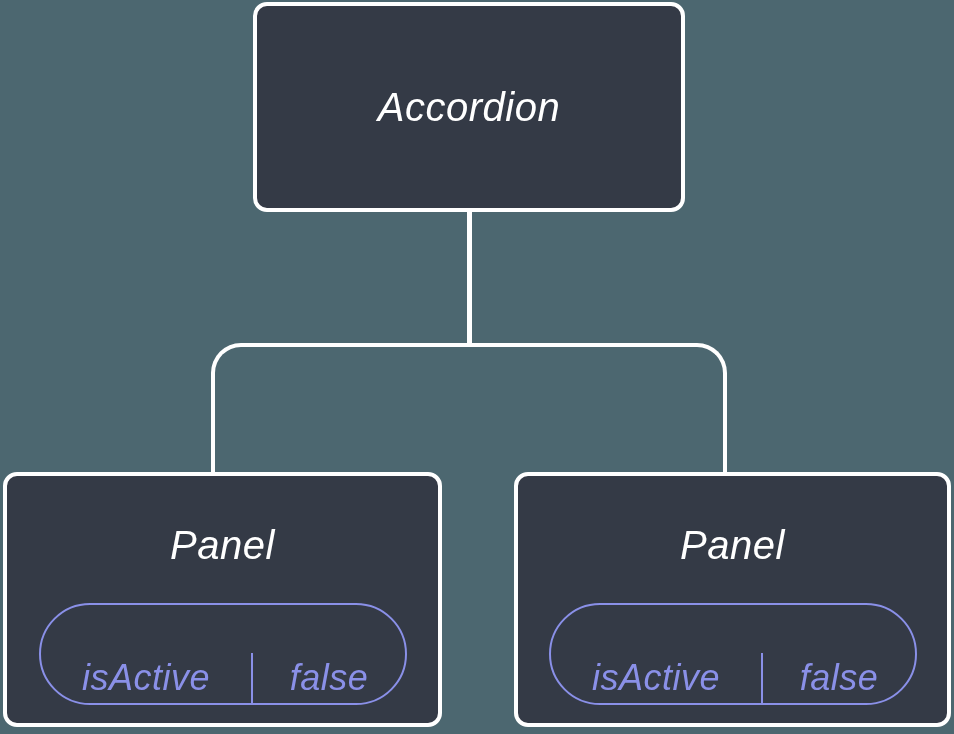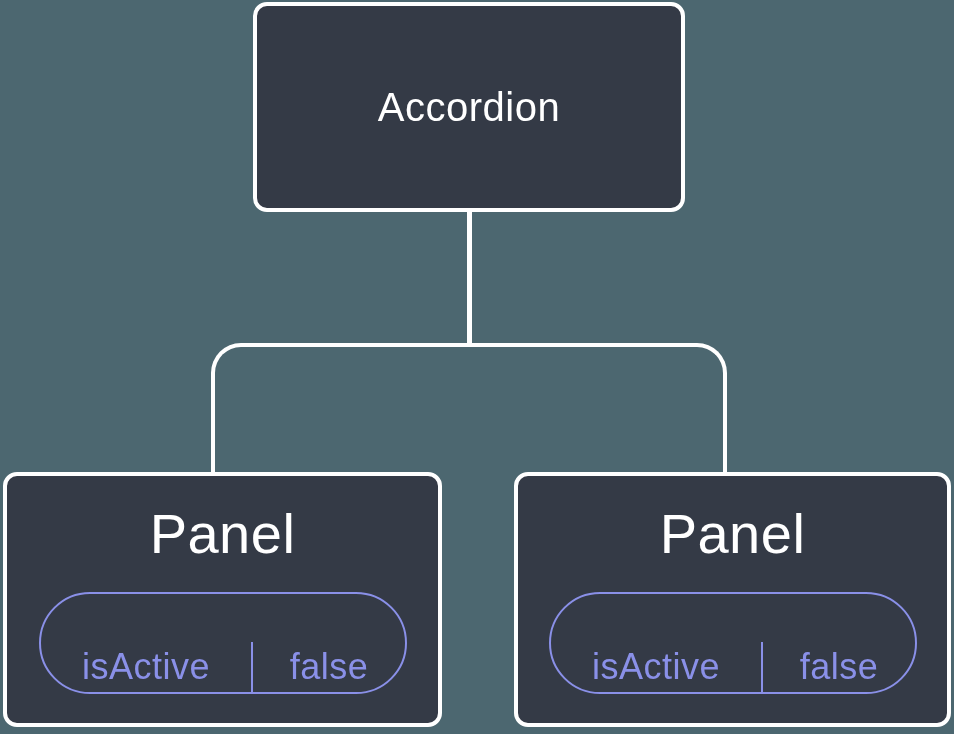--- a/index.html
+++ b/index.html
@@ -13,20 +13,21 @@
   html, body {
     width: 954px; height: 734px;
     font-family: "Liberation Sans", "DejaVu Sans", sans-serif;
     background: var(--background);
   }
   .stage {
     position: relative;
     width: 954px; height: 734px;
     background: var(--background);
     overflow: hidden;
+    font-style: italic;
   }
 
   
   .stem {
     position: absolute;
     left: 467px; top: 208px;
     width: 5px; height: 139px;
     background: var(--line);
     z-index: 1;
   }
@@ -64,24 +65,25 @@
   .node-panel {
     top: 472px;
     height: 255px;
     padding-top: 34px;
   }
   .node-panel-left  { left: 3px;   width: 439px; }
   .node-panel-right { left: 514px; width: 437px; }
   .panel-title {
     text-align: center;
     color: var(--label);
-    font-size: 56px;
+    font-size: 40px;
     font-weight: 500;
     line-height: 48px;
     letter-spacing: 0.5px;
+    margin-top: 11px;
   }
 
   
   .pill {
     margin: 34px auto 0 auto;
     width: 368px; height: 102px;
     border: 2px solid var(--accent);
     border-radius: 51px;
     display: flex;
     overflow: hidden;

